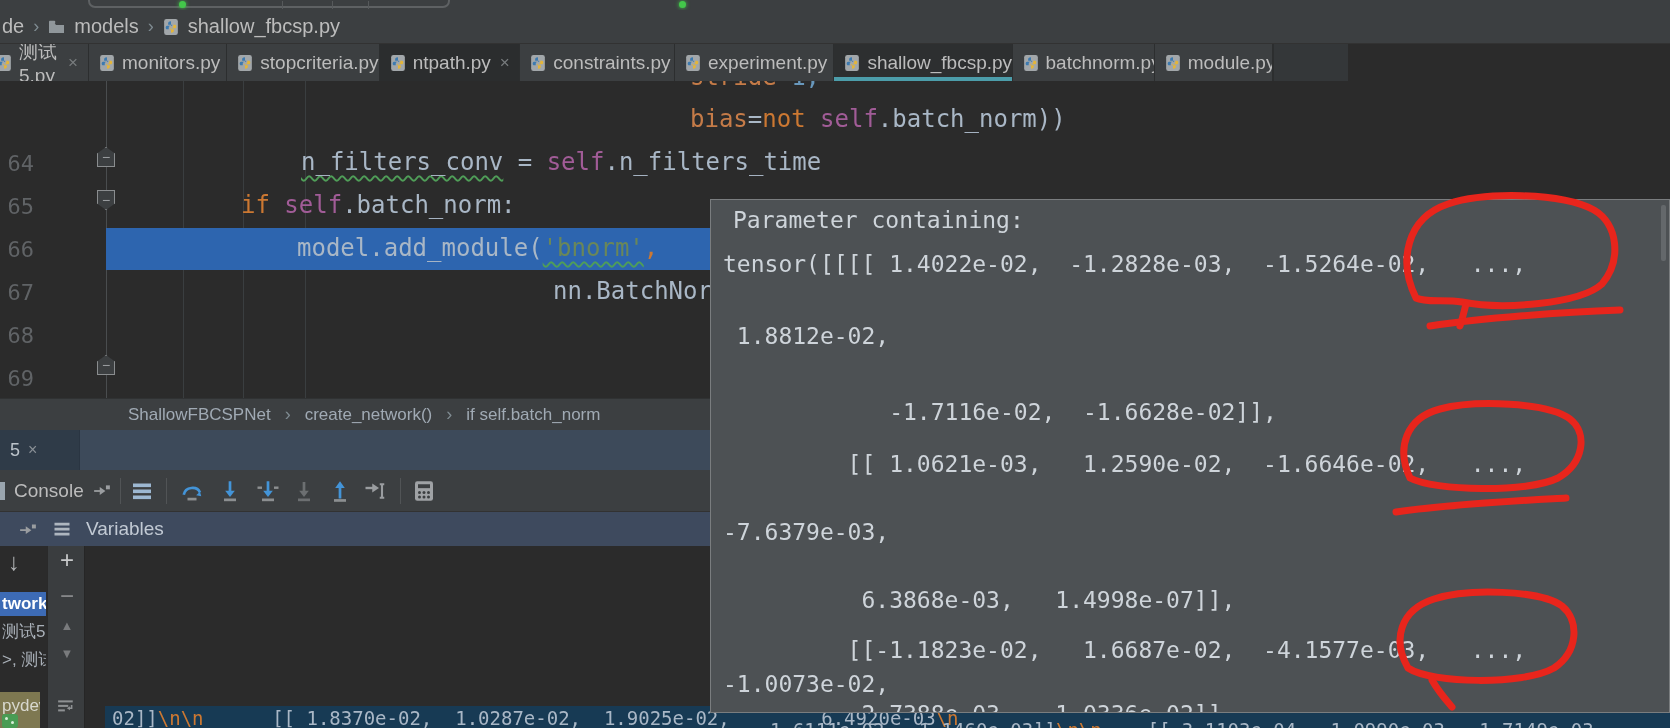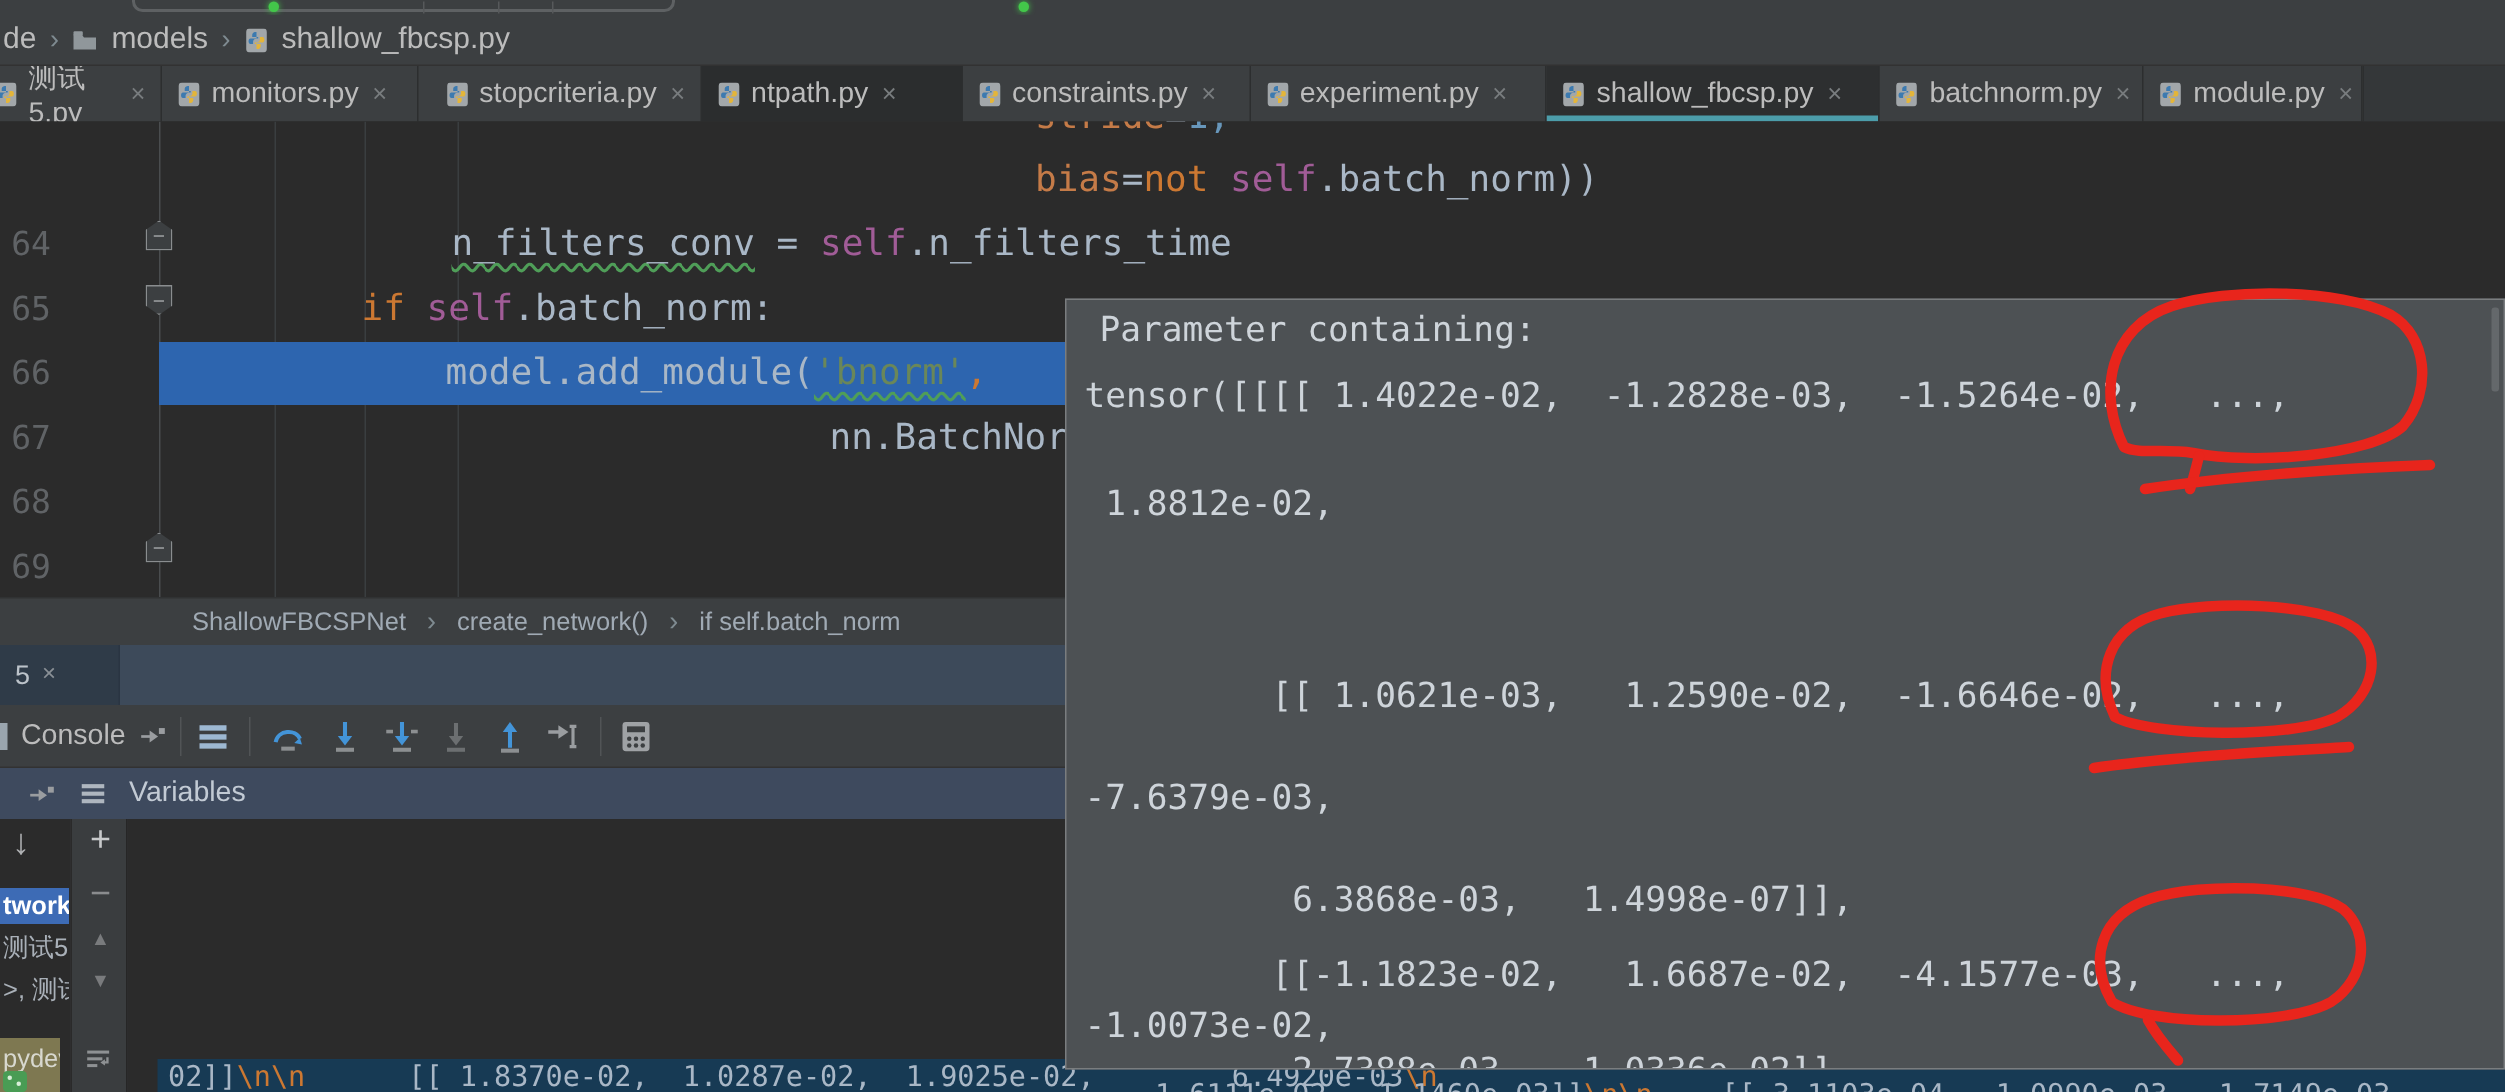--- a/index.html
+++ b/index.html
@@ -16,21 +16,21 @@
   .topbar { left:0; top:0; width:1670px; height:10px; background:#3C3F41; }
   .runbox { left:88px; top:-14px; width:362px; height:22px; border:2px solid #5E6163; border-radius:7px; background:transparent; }
   .greendot { width:7px; height:7px; border-radius:50%; background:#43C74A; box-shadow:0 0 4px #43C74A; top:1px; }
   .topsep { width:1px; height:8px; background:#56595B; top:1px; }
 
   
   .crumbs1 { left:0; top:10px; width:1670px; height:34px; background:#3C3F41; border-bottom:1px solid #323232; display:flex; align-items:center; gap:9px; padding-left:2px; font-size:20px; color:#BCBCBC; }
   .chev { color:#7F8B91; font-size:18px; }
 
   
-  .tabbar { left:0; top:44px; width:1670px; height:37px; background:#3C3F41; display:flex; }
+  .tabbar { left:0; top:44px; width:1348px; height:37px; background:#3C3F41; display:flex; }
   .tab { display:flex; align-items:center; gap:7px; padding:0 10px; border-right:1px solid #2C2E2F; font-size:19px; color:#BCBCBC; position:relative; overflow:hidden; }
   .tab .x { color:#787C7E; font-size:17px; margin-left:2px; }
   .tab.darker { background:#2B2D2E; }
   .tab.active { background:#2D2F30; }
   .tab.active::after { content:""; position:absolute; left:0; right:0; bottom:0; height:4px; background:#4C9DAA; }
   .tabfill { flex:1 1 auto; background:#3C3F41; border-left:1px solid #2C2E2F; }
   .tabfill2 { width:94px; background:#343739; }
 
   
   .editor { left:0; top:81px; width:1670px; height:317px; background:#2B2B2B; overflow:hidden; }
@@ -137,21 +137,21 @@
       <span style="display:inline-flex;">
           <svg width="16" height="16" viewBox="0 0 14 14">
             <rect x="1" y="0" width="12" height="14" rx="2" fill="#A2A7AA"></rect>
             <path d="M7 2c-2.2 0-2.5 1-2.5 2v1H8v.8H3.5C2 5.8 2 9 3.5 9H5V7.8c0-1 .7-1.8 2-1.8z" fill="#3C7AB0"></path>
             <path d="M7 12c2.2 0 2.5-1 2.5-2V9H6v-.8h4.5C12 8.2 12 5 10.5 5H9v1.2C9 7.2 8.3 8 7 8z" fill="#E3B53A"></path>
           </svg>
         </span>
       <span>monitors.py</span>
       <span class="x">×</span>
     </div>
-    <div class="tab" style="width:189px;justify-content:flex-end;">
+    <div class="tab" style="width:189px;">
       <span style="display:inline-flex;">
           <svg width="16" height="16" viewBox="0 0 14 14">
             <rect x="1" y="0" width="12" height="14" rx="2" fill="#A2A7AA"></rect>
             <path d="M7 2c-2.2 0-2.5 1-2.5 2v1H8v.8H3.5C2 5.8 2 9 3.5 9H5V7.8c0-1 .7-1.8 2-1.8z" fill="#3C7AB0"></path>
             <path d="M7 12c2.2 0 2.5-1 2.5-2V9H6v-.8h4.5C12 8.2 12 5 10.5 5H9v1.2C9 7.2 8.3 8 7 8z" fill="#E3B53A"></path>
           </svg>
         </span>
       <span>stopcriteria.py</span>
       <span class="x">×</span>
     </div>
@@ -395,20 +395,21 @@
   </div>
   <div class="abs greenicon">
       <i style="left:3px;top:3px;"></i>
       <i style="left:9px;top:7px;"></i>
     </div>
 
   <div class="abs popup">
     <div class="popline" style="top:7px;margin-left:10px;">Parameter containing:</div>
     <div class="popline" style="top:51px;">tensor([[[[ 1.4022e-02,  -1.2828e-03,  -1.5264e-02,   ...,</div>
     <div class="popline" style="top:123px;"> 1.8812e-02,</div>
+    <div class="popline" style="top:199px;">            -1.7116e-02,  -1.6628e-02]],</div>
     <div class="popline" style="top:251px;">         [[ 1.0621e-03,   1.2590e-02,  -1.6646e-02,   ...,</div>
     <div class="popline" style="top:319px;">-7.6379e-03,</div>
     <div class="popline" style="top:387px;">          6.3868e-03,   1.4998e-07]],</div>
     <div class="popline" style="top:437px;">         [[-1.1823e-02,   1.6687e-02,  -4.1577e-03,   ...,</div>
     <div class="popline" style="top:471px;">-1.0073e-02,</div>
     <div class="popline" style="top:501px;">          2.7388e-03,   1.0336e-02]]</div>
     <div class="pthumb"></div>
   </div>
 
   <svg class="abs ann" viewBox="0 0 1670 728">

